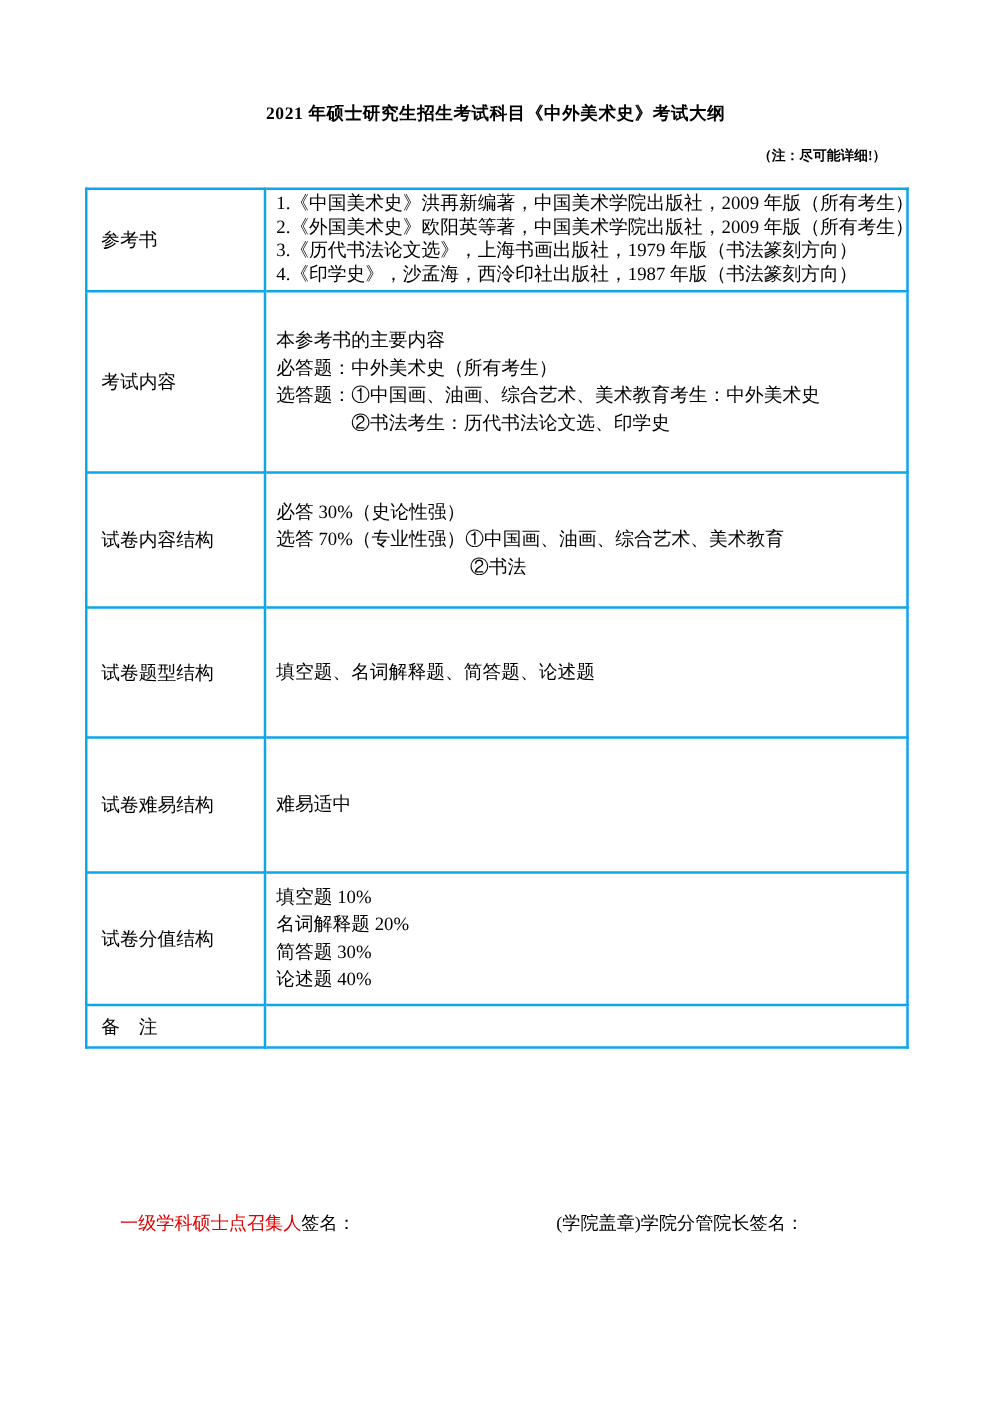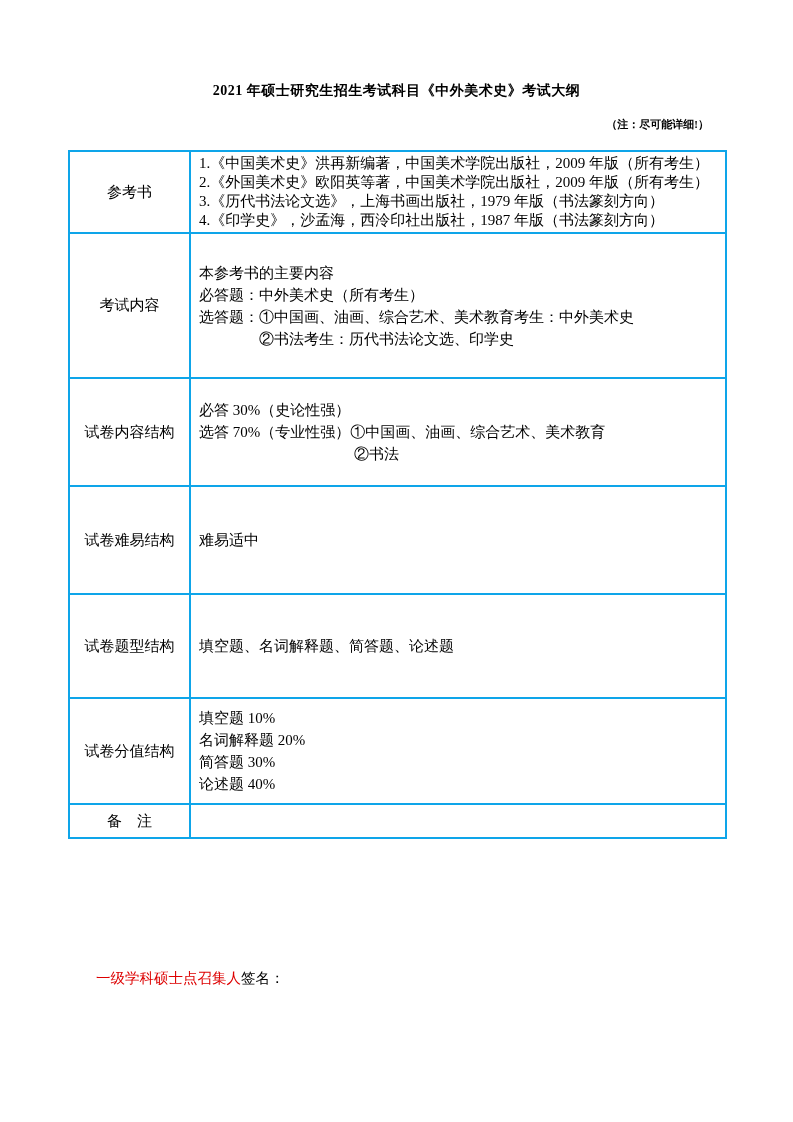--- a/index.html
+++ b/index.html
@@ -38,22 +38,22 @@
     table-layout: fixed;
   }
   table.syllabus td {
     border: 2px solid #0ea5e9;
     font-size: 15px;
     vertical-align: middle;
     overflow: hidden;
   }
   td.label-cell {
     width: 119px;
-    text-align: center;
-    padding: 0 0;
+    text-align: left;
+    padding: 0 11px;
   }
   td.content-cell {
     padding: 4px 8px;
     line-height: 22px;
   }
   td.content-cell.tight {
     line-height: 19px;
     padding: 2px 8px;
   }
   .ln { white-space: nowrap; }
@@ -103,45 +103,46 @@
         </td>
       </tr>
       <tr style="height:108px;">
         <td class="label-cell">试卷内容结构</td>
         <td class="content-cell">
           <div class="ln">必答 30%（史论性强）</div>
           <div class="ln">选答 70%（专业性强）①中国画、油画、综合艺术、美术教育</div>
           <div class="ln ind-lg">②书法</div>
         </td>
       </tr>
+      <tr style="height:104px;">
+        <td class="label-cell">试卷题型结构</td>
+        <td class="content-cell">
+          <div class="ln">填空题、名词解释题、简答题、论述题</div>
+        </td>
+      </tr>
       <tr style="height:108px;">
         <td class="label-cell">试卷难易结构</td>
         <td class="content-cell">
           <div class="ln">难易适中</div>
-        </td>
-      </tr>
-      <tr style="height:104px;">
-        <td class="label-cell">试卷题型结构</td>
-        <td class="content-cell">
-          <div class="ln">填空题、名词解释题、简答题、论述题</div>
         </td>
       </tr>
       <tr style="height:106px;">
         <td class="label-cell">试卷分值结构</td>
         <td class="content-cell">
           <div class="ln">填空题 10%</div>
           <div class="ln">名词解释题 20%</div>
           <div class="ln">简答题 30%</div>
           <div class="ln">论述题 40%</div>
         </td>
       </tr>
       <tr style="height:34px;">
         <td class="label-cell">备　注</td>
         <td class="content-cell"></td>
       </tr>
     </tbody>
   </table>
 
   <div class="footer">
     <span><span style="color: rgb(221, 0, 0);">一级学科硕士点召集人</span><span>签名：</span></span>
+    <span class="dean">(学院盖章)学院分管院长签名：</span>
   </div>
 
 </div>
 
 </body></html>

